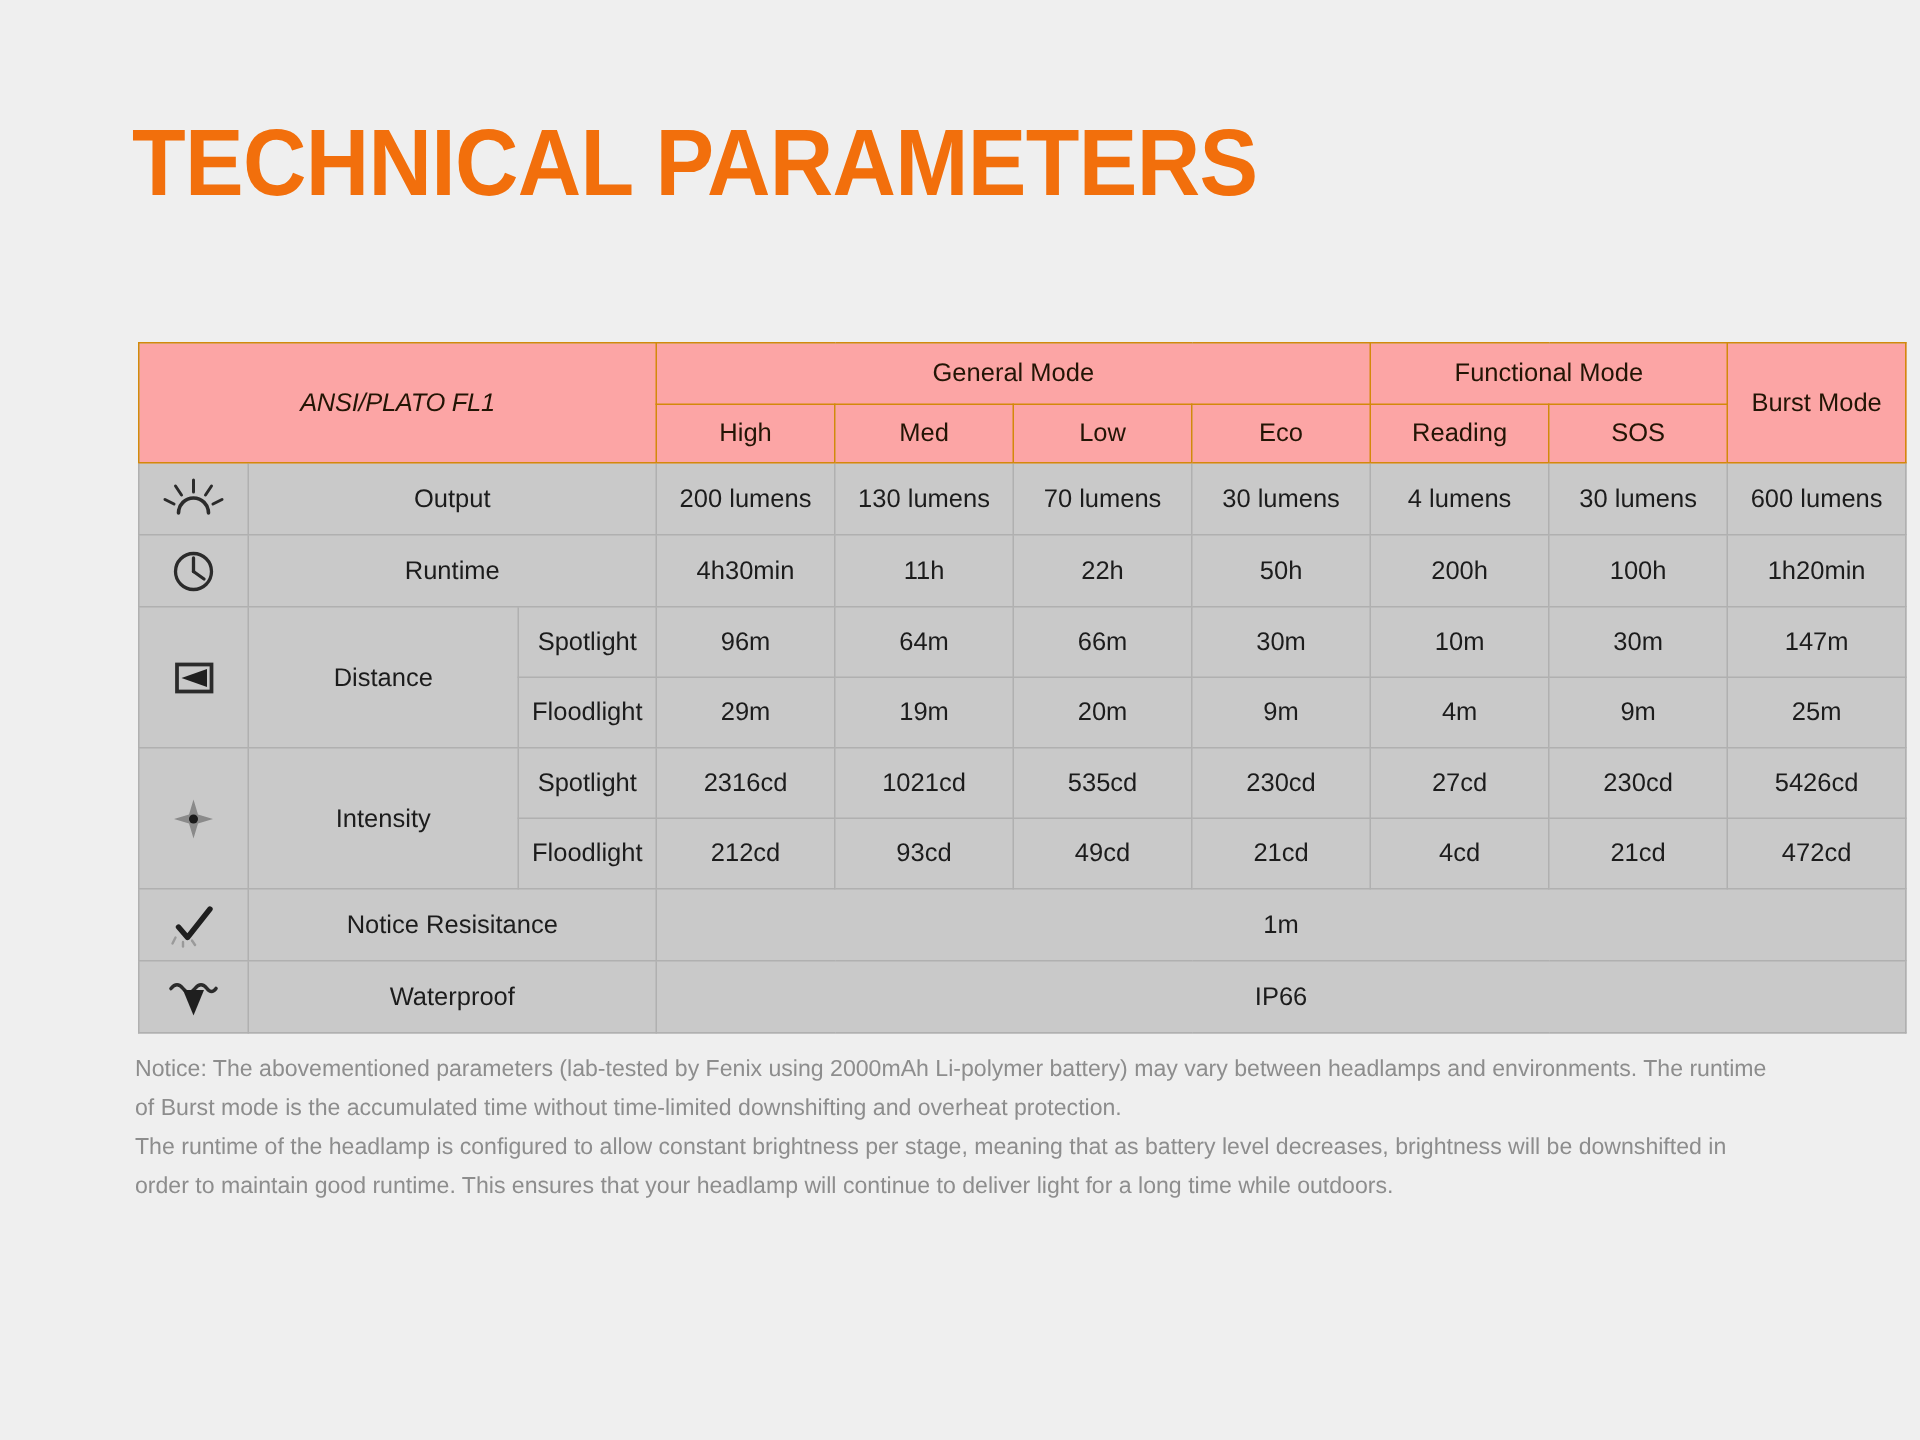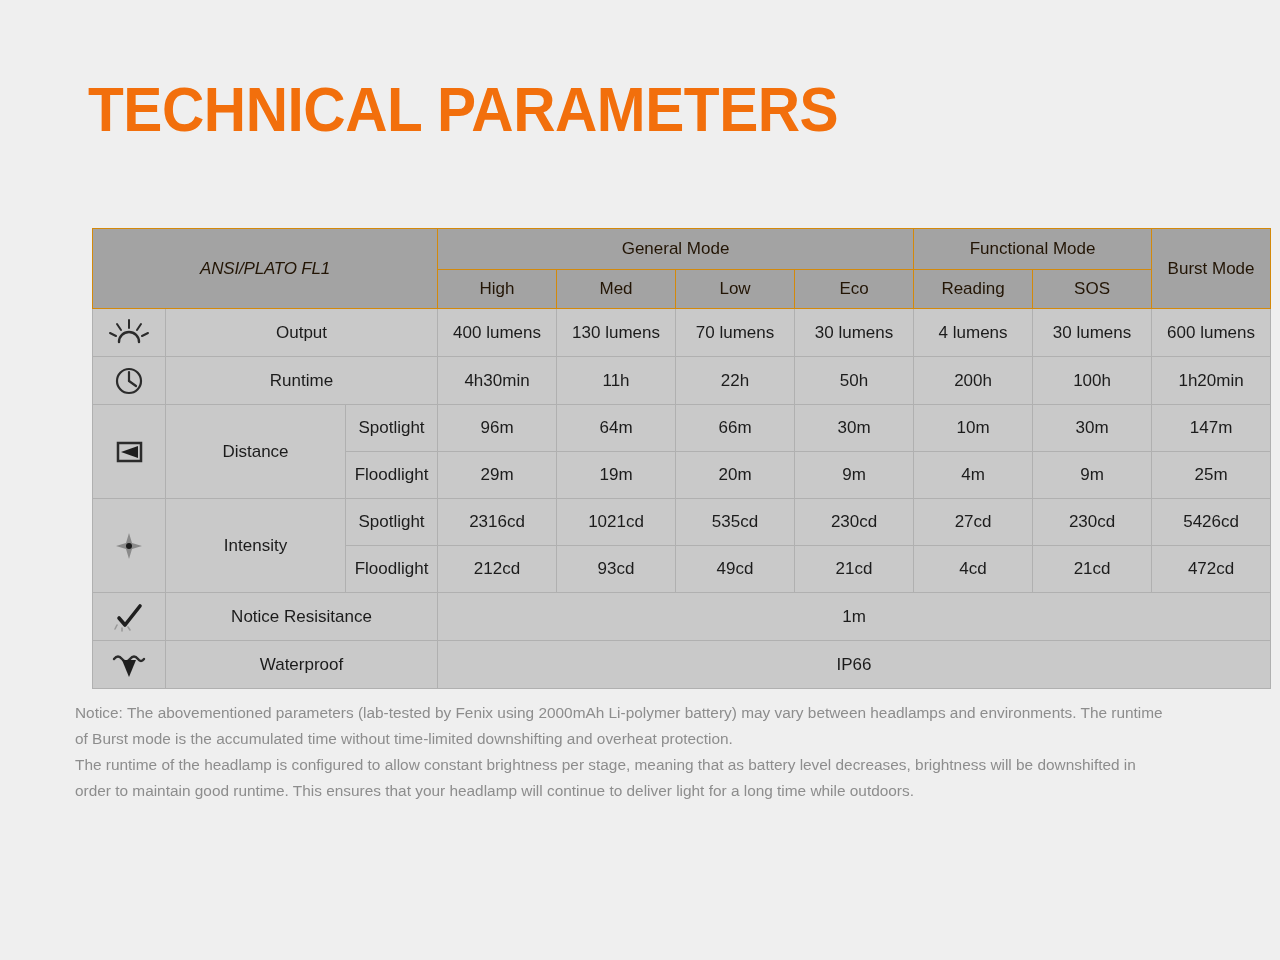--- a/index.html
+++ b/index.html
@@ -55,21 +55,21 @@
     text-align: center;
     vertical-align: middle;
     font-size: 17px;
     font-weight: 400;
     color: #1c1c1c;
     padding: 0;
     background: #c9c9c9;
   }
   
   table.spec th {
-    background: #a3a3a3;
+    background: #fca5a5;
     font-weight: 400;
     border: 1px solid #d3890b;
     color: #231505;
   }
   th.ansi {
     font-size: 25px;
     text-align: left;
     padding-left: 14px;
     letter-spacing: -0.2px;
     font-style: italic;
@@ -117,21 +117,21 @@
   .icon-box {
     width: 42px;
     height: 34px;
     margin: 0 auto;
     display: block;
   }
 
   
   .notice {
     position: absolute;
-    left: 75px;
+    left: 90px;
     top: 700px;
     width: 1095px;
     font-size: 15.4px;
     line-height: 26px;
     color: #8d8d8d;
   }
   .notice p {
     margin: 0;
   }
 </style>
@@ -181,21 +181,21 @@
                 <path d="M11 26 A10 10 0 0 1 31 26" stroke-width="2.4"></path>
                 <line x1="21" y1="4" x2="21" y2="12"></line>
                 <line x1="9" y1="8" x2="13" y2="14"></line>
                 <line x1="33" y1="8" x2="29" y2="14"></line>
                 <line x1="2" y1="17" x2="8" y2="20"></line>
                 <line x1="40" y1="17" x2="34" y2="20"></line>
               </g>
             </svg>
           </td>
           <td class="label-cell" colspan="2">Output</td>
-          <td class="val">400 lumens</td>
+          <td class="val">200 lumens</td>
           <td class="val">130 lumens</td>
           <td class="val">70 lumens</td>
           <td class="val">30 lumens</td>
           <td class="val">4 lumens</td>
           <td class="val">30 lumens</td>
           <td class="val">600 lumens</td>
         </tr>
 
         <tr class="row-h-std">
           <td class="icon-cell">

